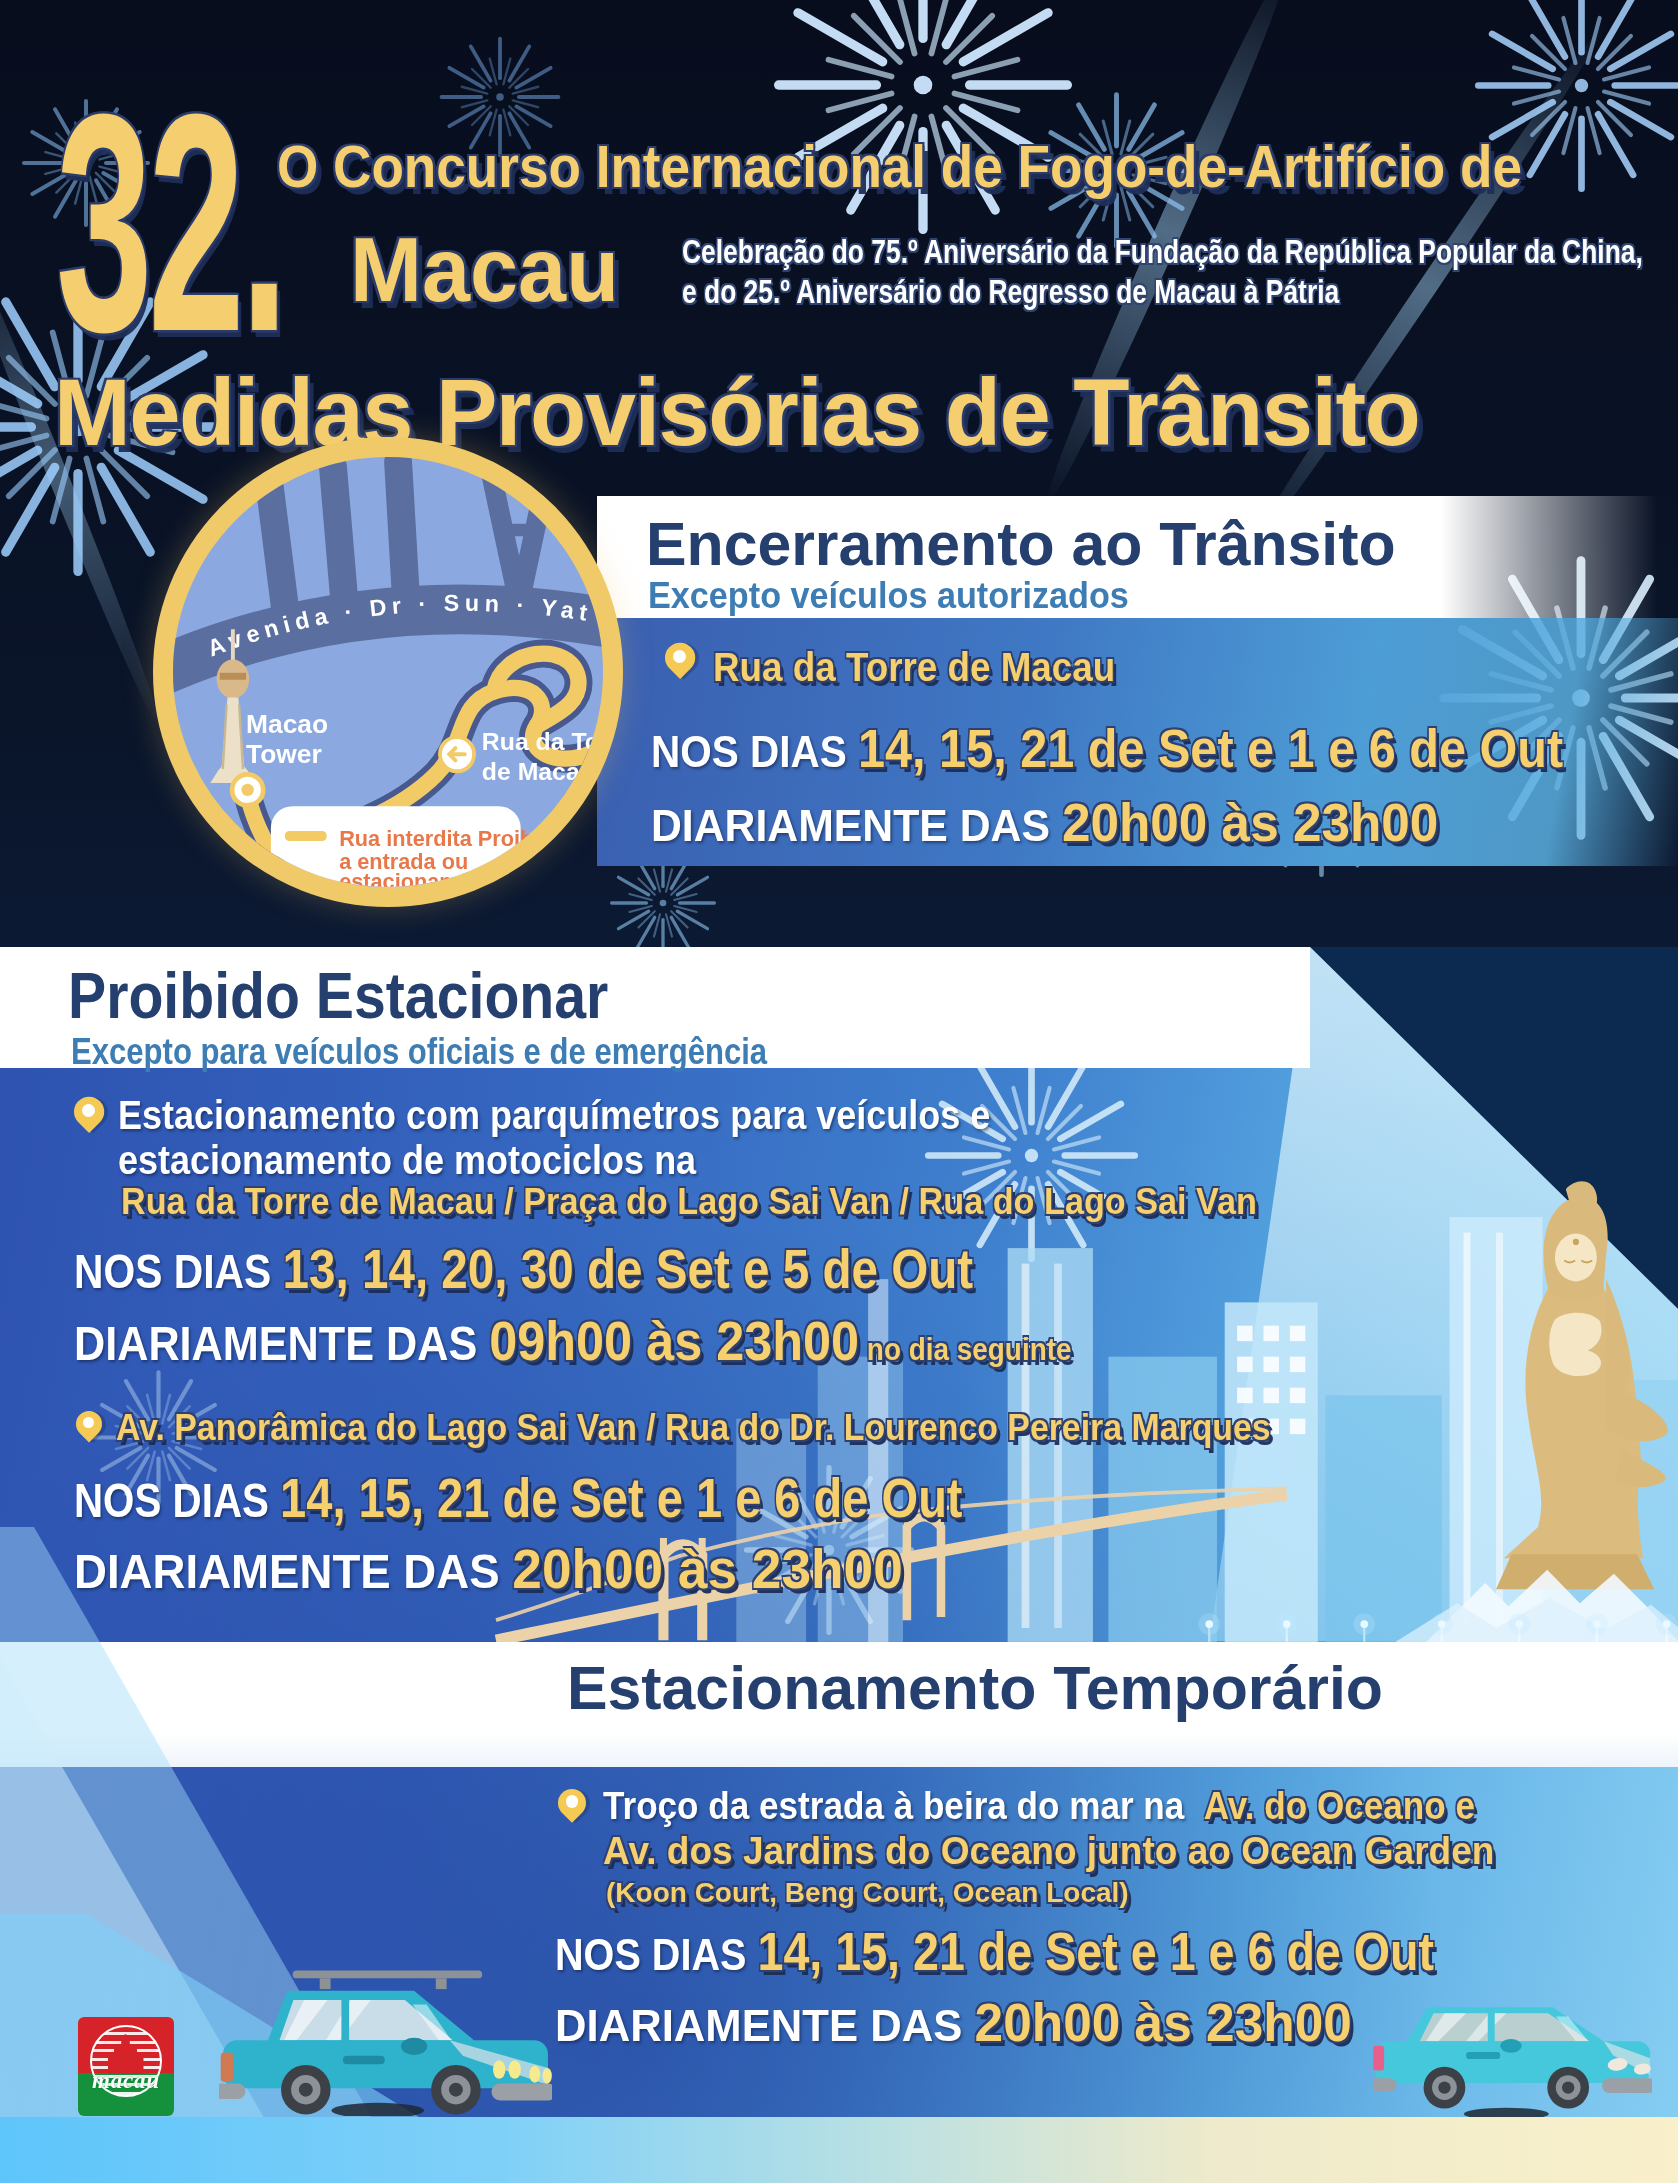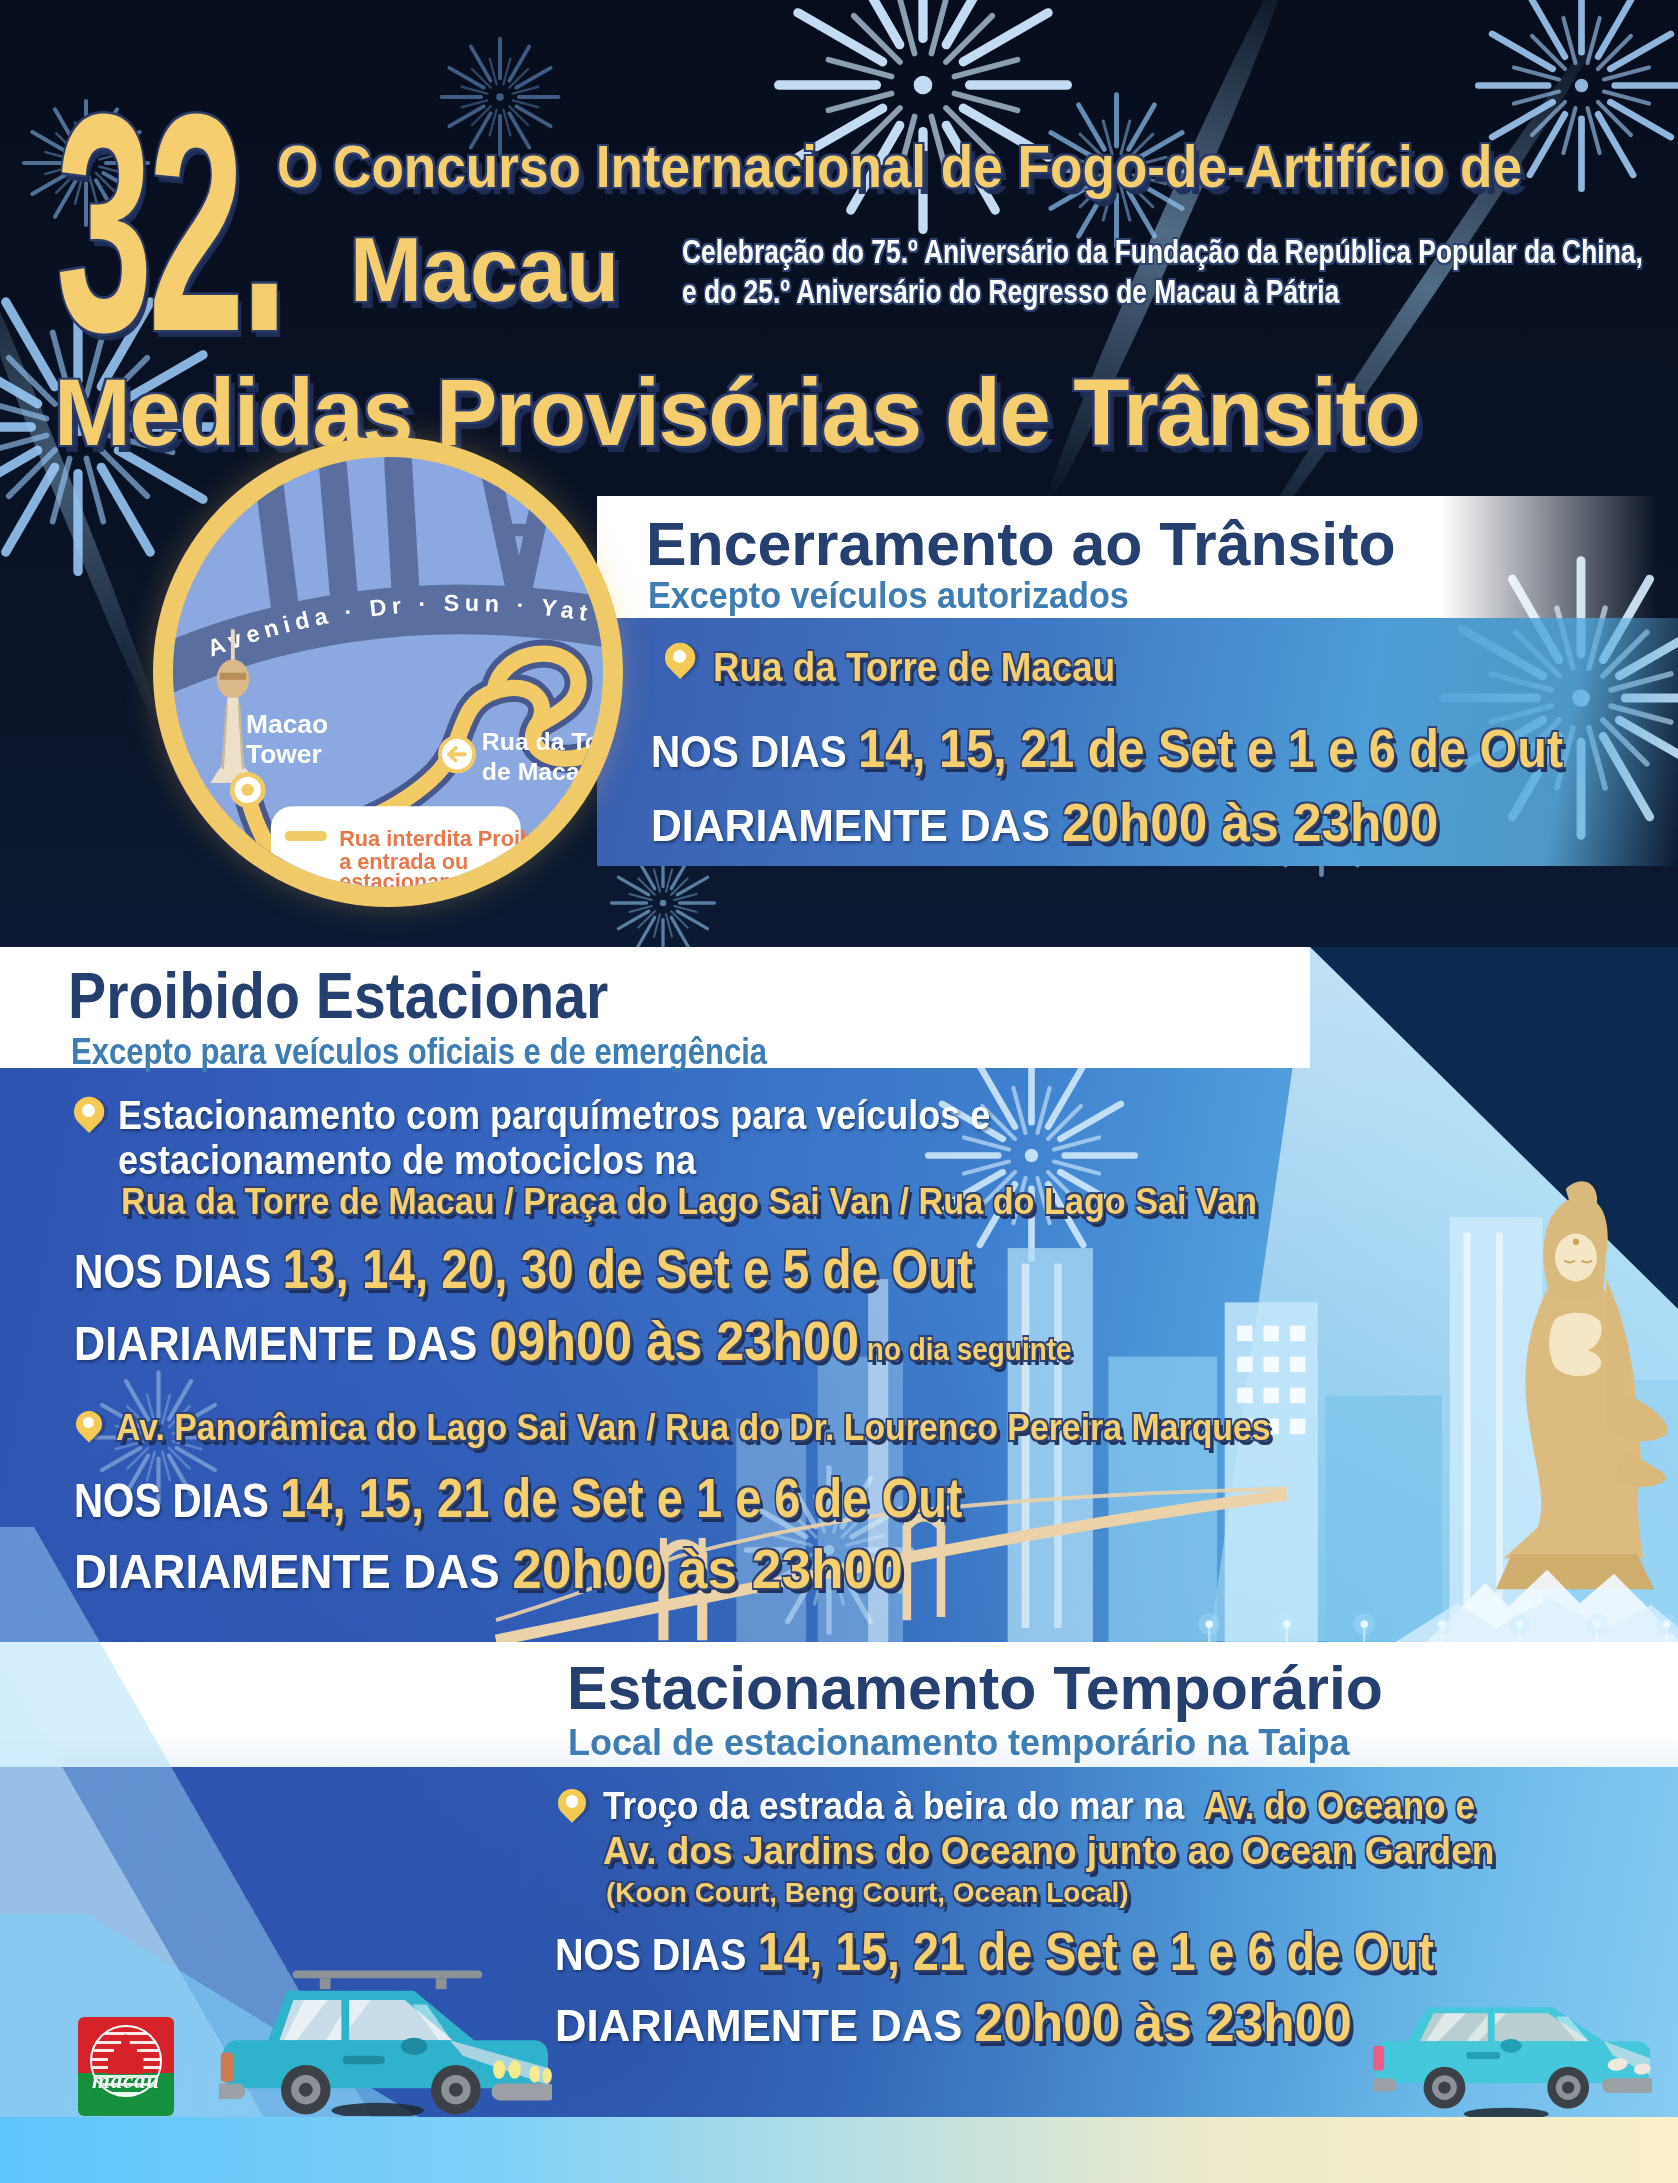--- a/index.html
+++ b/index.html
@@ -318,21 +318,20 @@
   <div class="abs" style="left:0;top:1642px;width:1679px;height:125px;background:linear-gradient(180deg,#ffffff 0%,#ffffff 72%,#eef4fb 100%);"></div>
 
   <div class="abs" style="left:0;top:1527px;width:372px;height:591px;background:rgba(165,220,248,.45);
               clip-path:polygon(0 0,34px 0,372px 591px,0 591px);"></div>
   <div class="abs" style="left:0;top:1659px;width:264px;height:459px;background:rgba(205,238,252,.5);
               clip-path:polygon(0 0,264px 459px,0 459px);"></div>
   <div class="abs" style="left:0;top:1914px;width:419px;height:203px;background:rgba(125,208,248,.6);
               clip-path:polygon(0 0,87px 0,419px 203px,0 203px);"></div>
 
   <div class="abs navy-t cx" style="left:567px;top:1652px;font-size:62px;--sx:.98;">Estacionamento Temporário</div>
-  <div class="abs steel-t cx" style="left:568px;top:1722px;font-size:36px;--sx:1;">Local de estacionamento temporário na Taipa</div>
 
   <span class="pin" style="left:558px;top:1789px;width:28px;height:28px;"></span>
   <div class="abs line cx" style="left:603px;top:1784px;--sx:.90;">
     <span class="wl" style="font-size:39px;">Troço da estrada à beira do mar na</span><span style="font-size:39px;">&nbsp;&nbsp;</span><span class="yl" style="font-size:39px;">Av. do Oceano e</span>
   </div>
   <div class="abs yl cx" style="left:603px;top:1829px;font-size:39px;--sx:.95;">Av. dos Jardins do Oceano junto ao Ocean Garden</div>
   <div class="abs yl cx" style="left:606px;top:1877px;font-size:28px;--sx:1;">(Koon Court, Beng Court, Ocean Local)</div>
   <div class="abs line cx" style="left:555px;top:1921px;--sx:.88;">
     <span class="wl" style="font-size:45px;">NOS DIAS</span><span style="font-size:45px;">&nbsp;</span><span class="yl" style="font-size:53px;">14, 15, 21 de Set e 1 e 6 de Out</span>
   </div>

